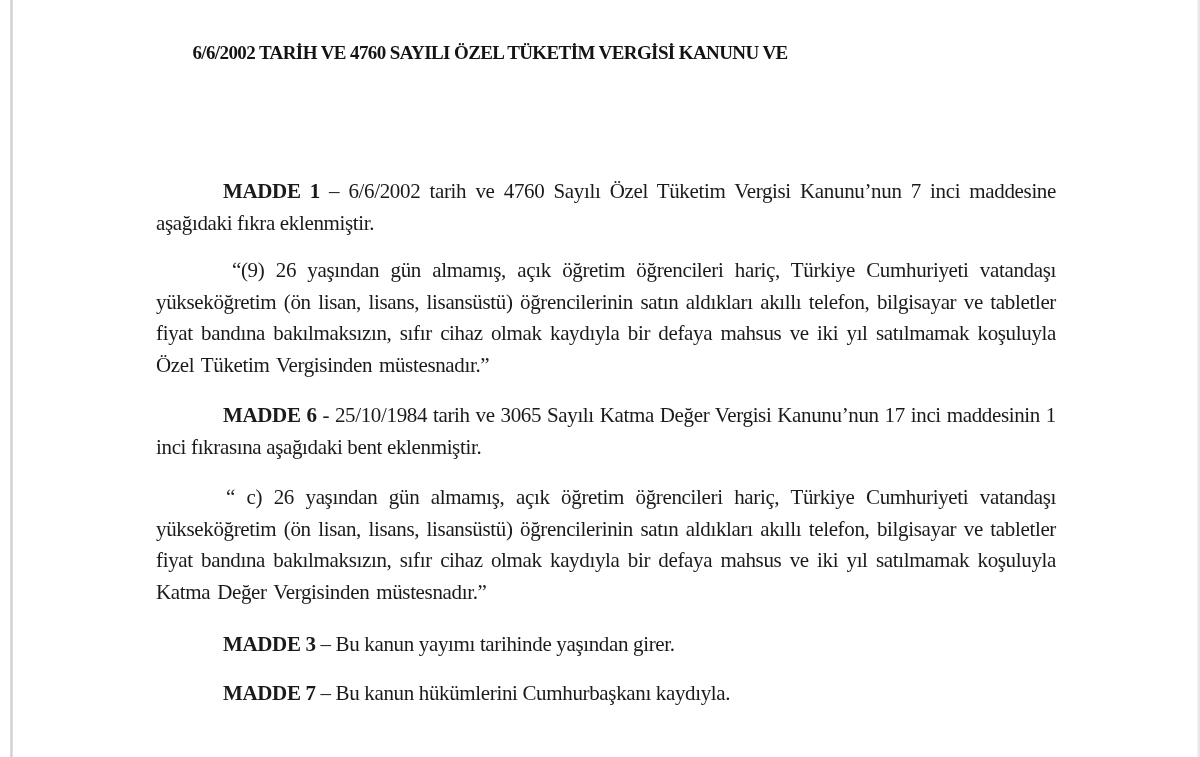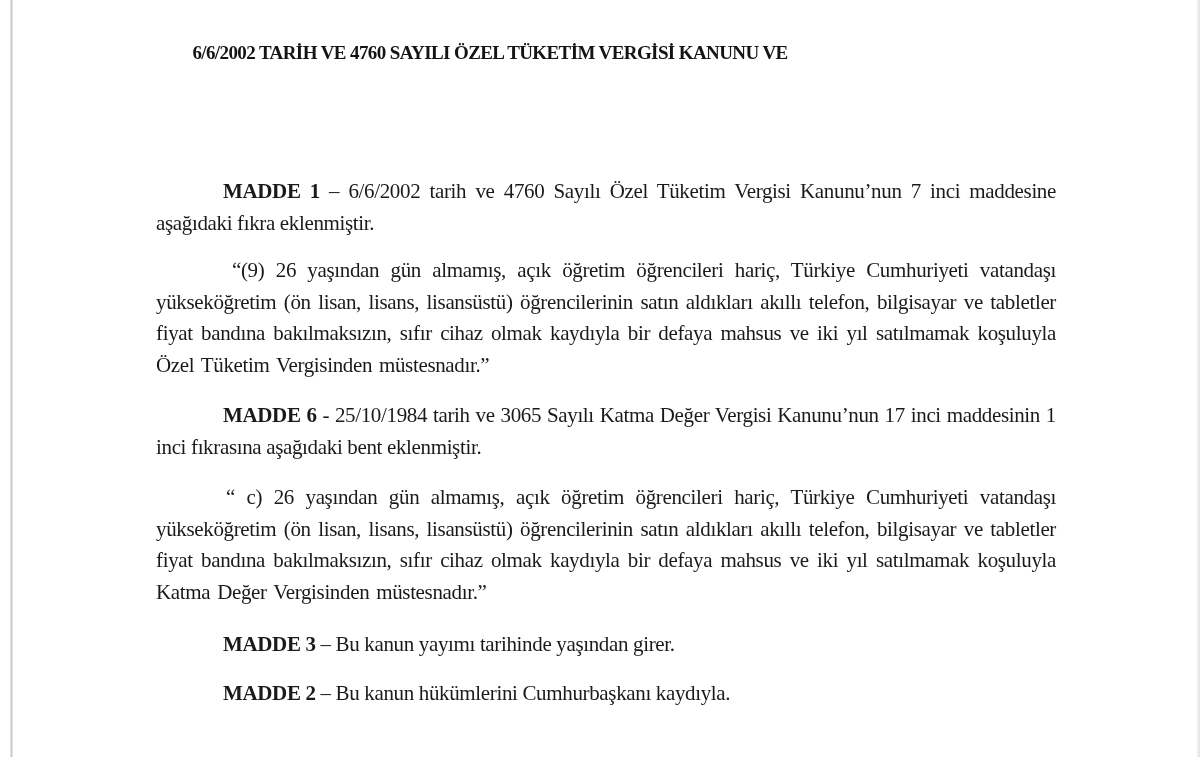--- a/index.html
+++ b/index.html
@@ -98,15 +98,15 @@
   <p class="para p-m1"><span class="indent"></span><span class="bold">MADDE 1</span><span> – </span><span>6/6/2002 tarih ve 4760 Sayılı Özel Tüketim Vergisi Kanunu’nun 7 inci maddesine aşağıdaki fıkra eklenmiştir.</span></p>
 
   <p class="para p-q1"><span class="indent"></span><span>“(9) 26 yaşından gün almamış, açık öğretim öğrencileri hariç, Türkiye Cumhuriyeti vatandaşı yükseköğretim (ön lisan, lisans, lisansüstü) öğrencilerinin satın aldıkları akıllı telefon, bilgisayar ve tabletler fiyat bandına bakılmaksızın, sıfır cihaz olmak kaydıyla bir defaya mahsus ve iki yıl satılmamak koşuluyla Özel Tüketim Vergisinden müstesnadır.”</span></p>
 
   <p class="para p-m2"><span class="indent"></span><span class="bold">MADDE 6</span><span> - </span><span>25/10/1984 tarih ve 3065 Sayılı Katma Değer Vergisi Kanunu’nun 17 inci maddesinin 1 inci fıkrasına aşağıdaki bent eklenmiştir.</span></p>
 
   <p class="para p-q2"><span class="indent"></span><span>“ c) 26 yaşından gün almamış, açık öğretim öğrencileri hariç, Türkiye Cumhuriyeti vatandaşı yükseköğretim (ön lisan, lisans, lisansüstü) öğrencilerinin satın aldıkları akıllı telefon, bilgisayar ve tabletler fiyat bandına bakılmaksızın, sıfır cihaz olmak kaydıyla bir defaya mahsus ve iki yıl satılmamak koşuluyla Katma Değer Vergisinden müstesnadır.”</span></p>
 
   <p class="para p-m3"><span class="indent"></span><span class="bold">MADDE 3</span><span> – </span><span>Bu kanun yayımı tarihinde yaşından girer.</span></p>
 
-  <p class="para p-m4"><span class="indent"></span><span class="bold">MADDE 2</span><span> – </span><span>Bu kanun hükümlerini Cumhurbaşkanı kaydıyla.</span></p>
+  <p class="para p-m4"><span class="indent"></span><span class="bold">MADDE 7</span><span> – </span><span>Bu kanun hükümlerini Cumhurbaşkanı kaydıyla.</span></p>
 
 </div>
 
 </body></html>

